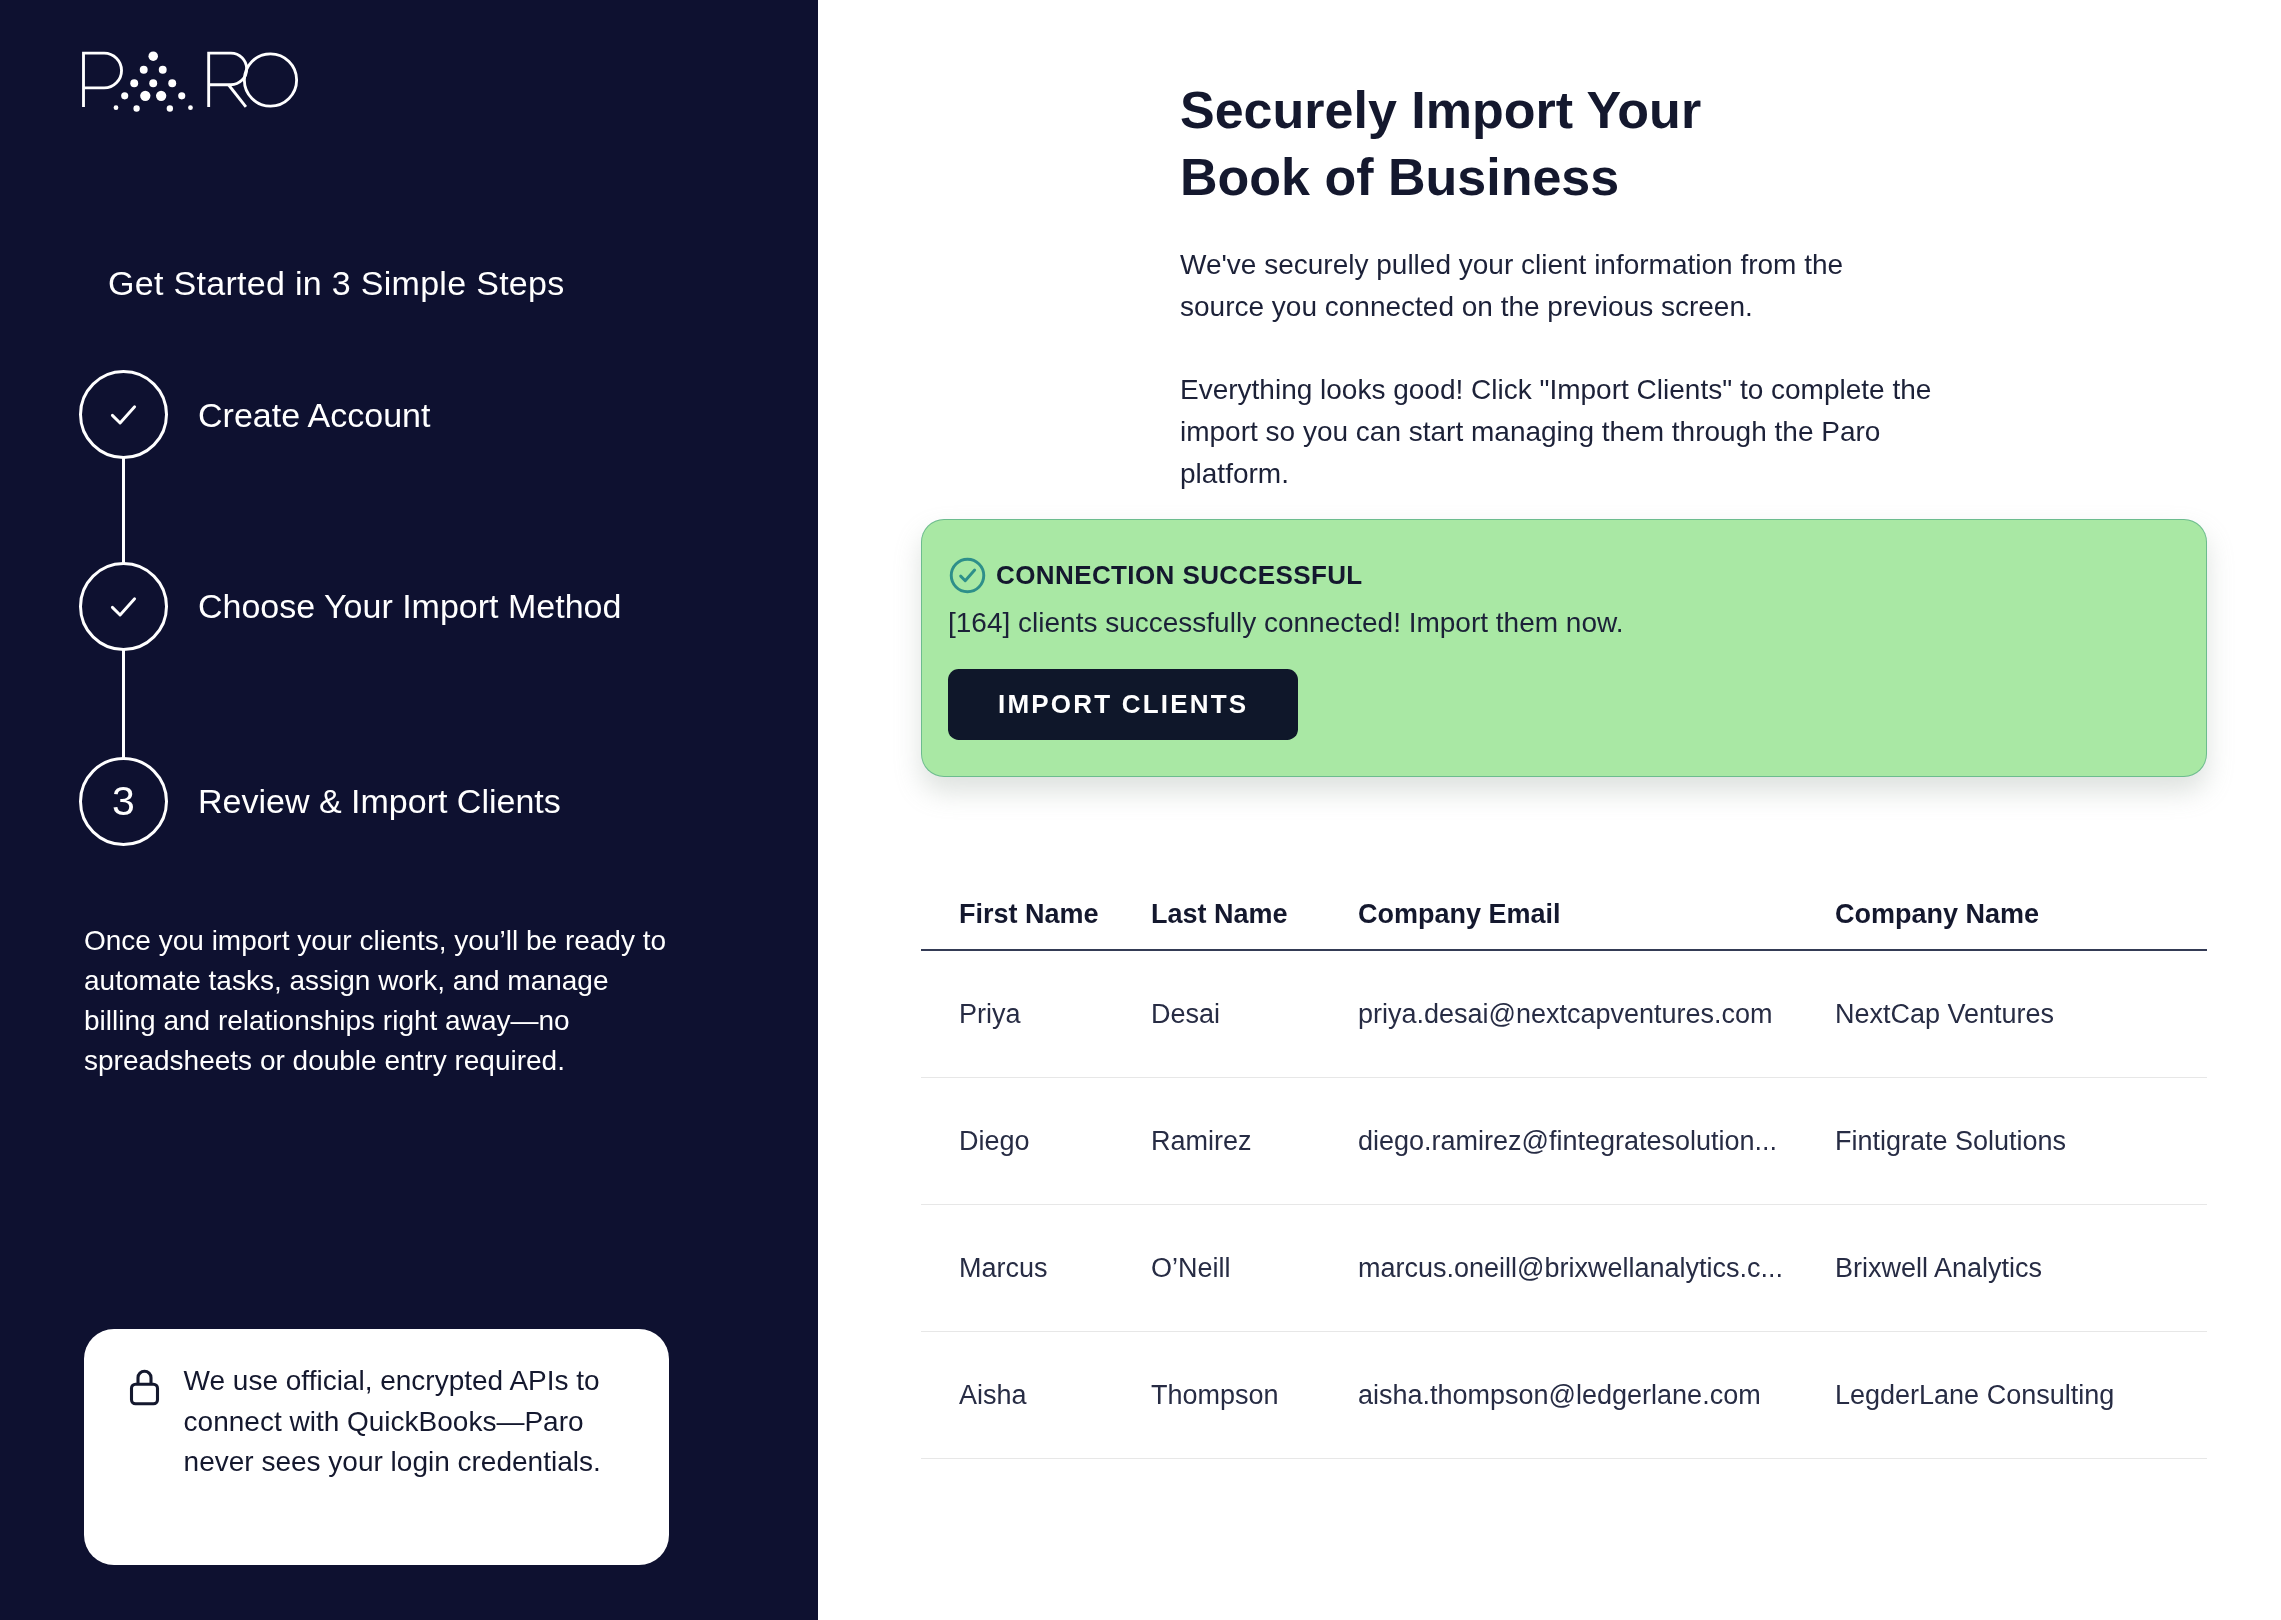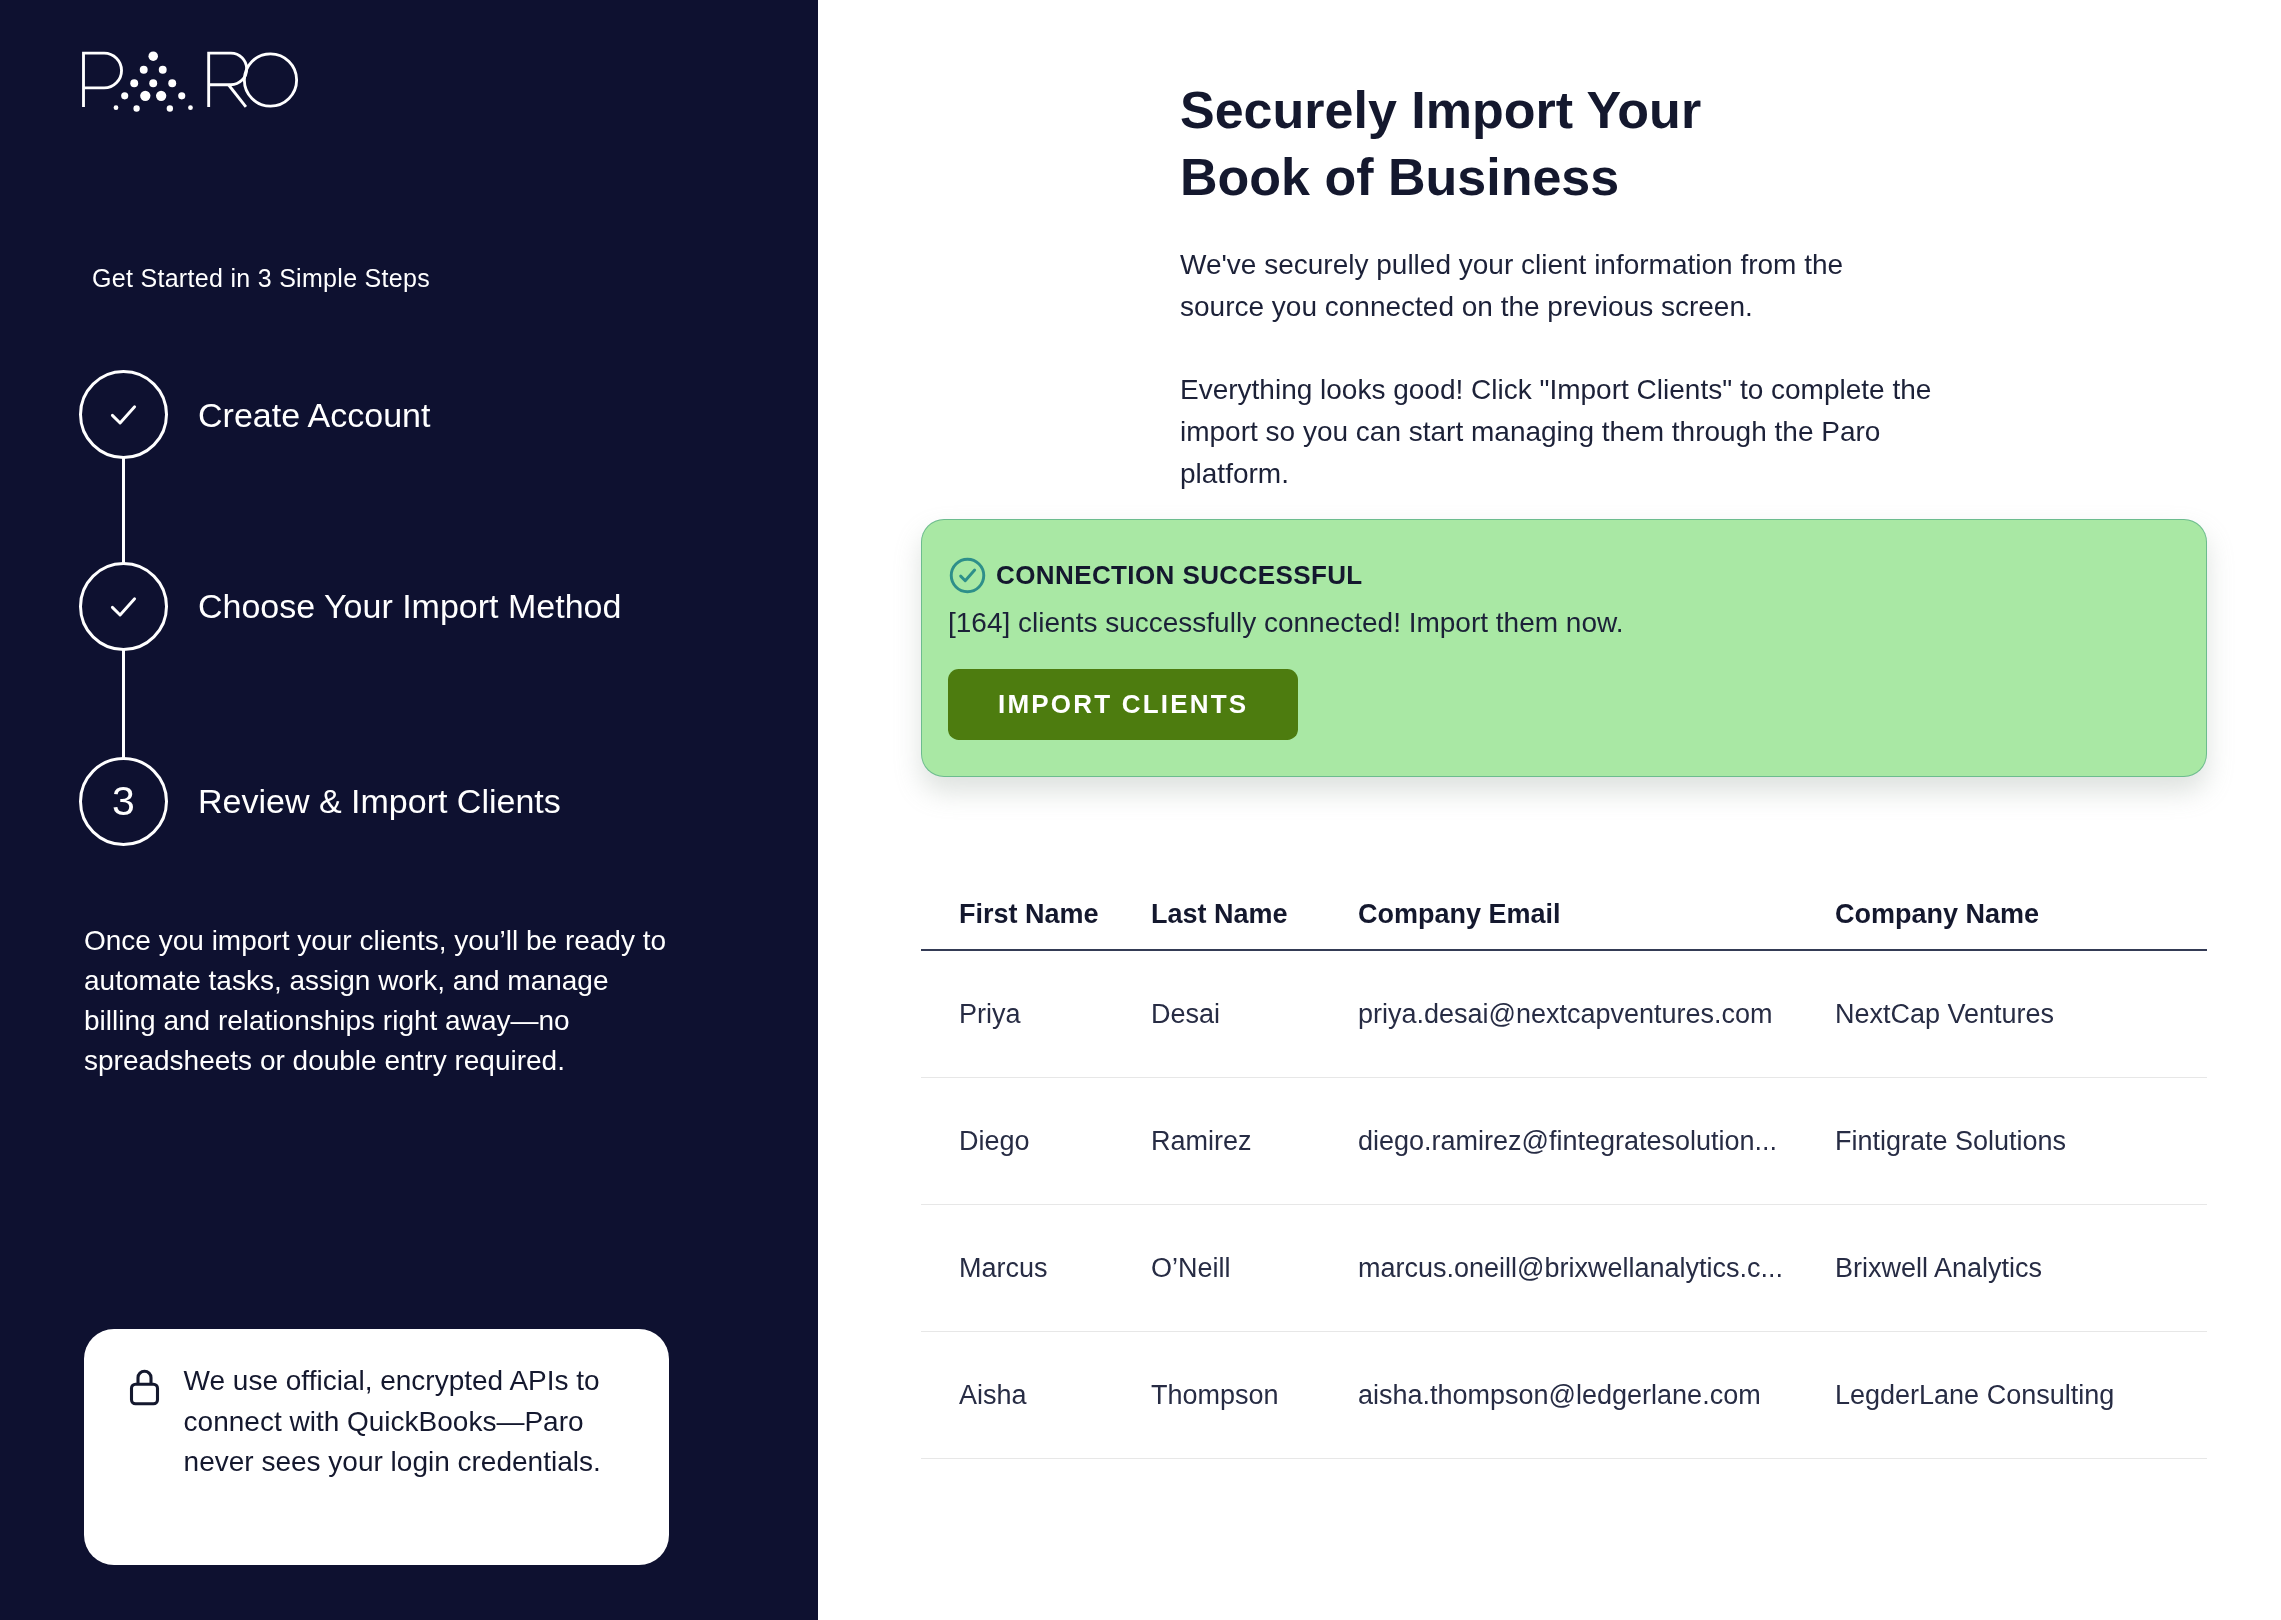--- a/index.html
+++ b/index.html
@@ -2,21 +2,21 @@
 <html style="font-size:14.3px"><head>
 <meta charset="utf-8">
 <style>
   html,body{margin:0;padding:0;background:#fff;}
   .canvas{position:relative;width:2281px;height:1621px;overflow:hidden;display:flex;
           font-family:"Liberation Sans", sans-serif;}
 
   
   .sidebar{position:relative;flex:0 0 818px;height:100%;background:#0e1130;color:#fff;}
   .logo{position:absolute;left:74px;top:46px;}
-  .sidebar-heading{position:absolute;left:92px;top:264px;font-size:25px;font-weight:500;letter-spacing:0.3px;}
+  .sidebar-heading{position:absolute;left:108px;top:264px;font-size:34px;font-weight:500;letter-spacing:0.3px;}
   .steps{position:absolute;left:79px;top:370px;width:677px;height:478px;}
   .steps-line{position:absolute;left:43px;top:45px;width:2.7px;height:387px;background:#fff;}
   .step-circle{position:absolute;left:0;width:89px;height:89px;border:3.6px solid #fff;border-radius:50%;
                background:#0e1130;box-sizing:border-box;display:flex;align-items:center;justify-content:center;}
   .step-circle.c1{top:0;} .step-circle.c2{top:192px;} .step-circle.c3{top:387px;}
   .step-number{font-size:41px;font-weight:400;color:#fff;}
   .step-label{position:absolute;left:119px;font-size:34px;font-weight:500;white-space:nowrap;transform:translateY(-50%);}
   .step-label.l1{top:45px;} .step-label.l2{top:236px;} .step-label.l3{top:431px;}
   .sidebar-desc{position:absolute;left:84px;top:893px;width:595px;font-size:28px;line-height:1.43;font-weight:400;}
   .security-card{position:absolute;left:84px;top:1329px;width:585px;box-sizing:border-box;background:#fff;
@@ -31,21 +31,21 @@
   .intro{margin:34px 0 0 0;font-size:28px;line-height:1.5;color:#1c2138;width:740px;}
   .intro.second{margin-top:41px;width:777px;}
 
   .banner{position:absolute;left:103px;top:519px;width:1286px;height:258px;box-sizing:border-box;
           background:#a9e8a4;border:1.8px solid rgba(47,143,120,.5);border-radius:23px;
           padding:36px 53px 0 26px;box-shadow:0 14.3px 27px rgba(145,160,150,.3);}
   .banner-title-row{display:flex;align-items:center;gap:9px;}
   .banner-title{font-size:26px;font-weight:700;letter-spacing:0.4px;color:#14182e;}
   .banner-indent{}
   .banner-message{margin-top:11.6px;font-size:28px;color:#1c2138;}
-  .import-btn{margin-top:30px;height:71px;padding:0 50px;border:none;border-radius:10.7px;background:#4d7c0f;
+  .import-btn{margin-top:30px;height:71px;padding:0 50px;border:none;border-radius:10.7px;background:#0f172a;
               color:#fff;font-family:"Liberation Sans",sans-serif;font-size:26px;font-weight:700;
               letter-spacing:2.2px;cursor:pointer;display:inline-flex;align-items:center;}
 
   .client-table{position:absolute;left:103px;top:879px;width:1286px;}
   .t-header,.t-row{display:grid;grid-template-columns:192px 207px 477px 1fr;padding:0 38px;align-items:center;}
   .t-header{height:70px;border-bottom:2.7px solid #343b55;font-size:27px;font-weight:700;color:#14182e;}
   .t-row{height:126px;border-bottom:1.8px solid #e7e7e7;font-size:27px;color:#272c44;}
   .t-cell{white-space:nowrap;overflow:hidden;}
 </style>
 </head>

